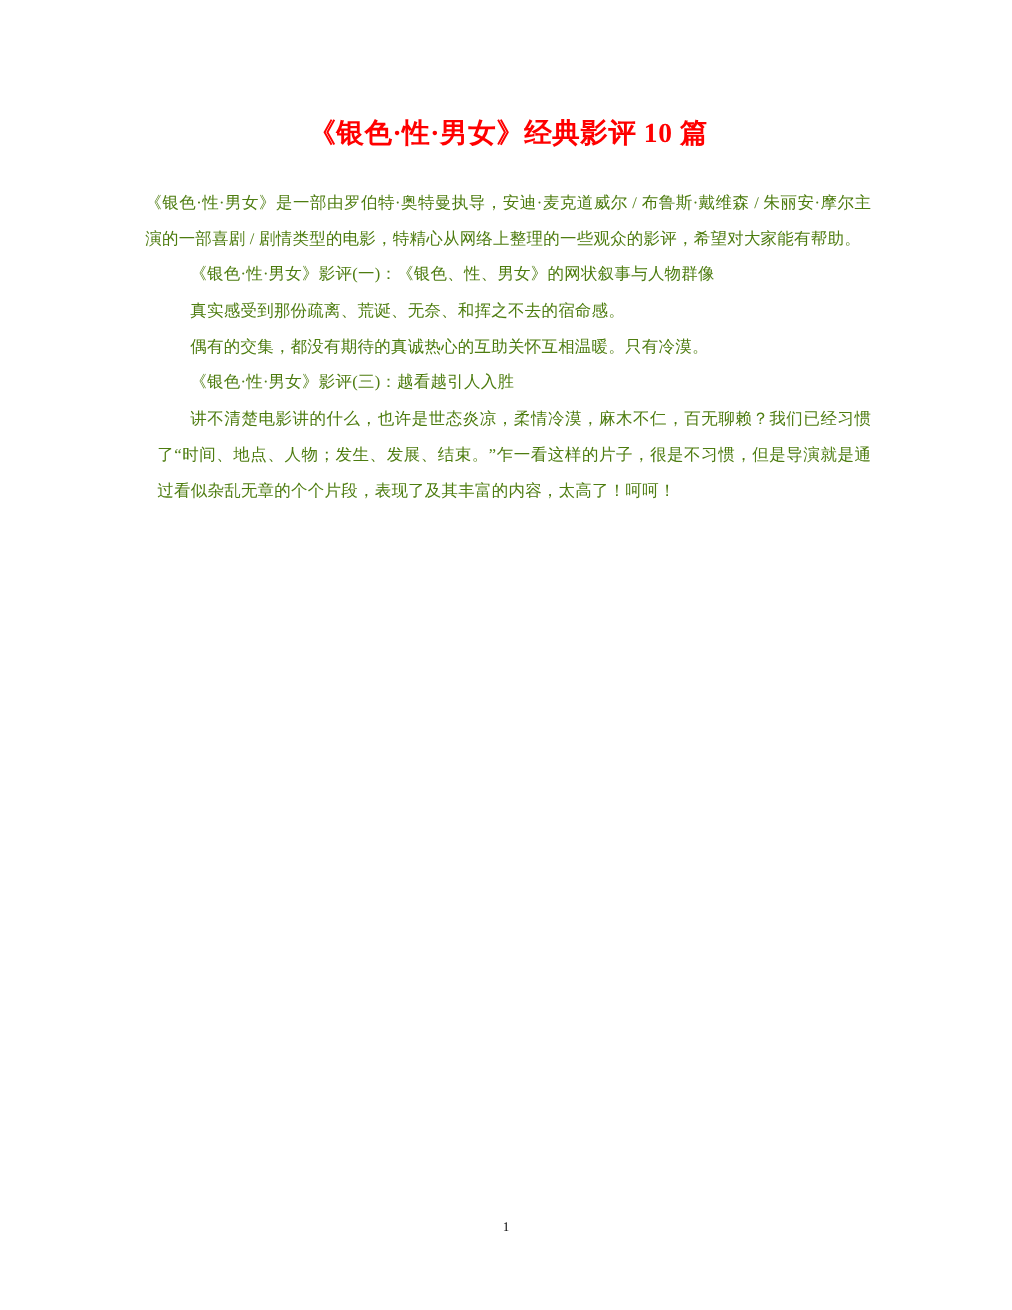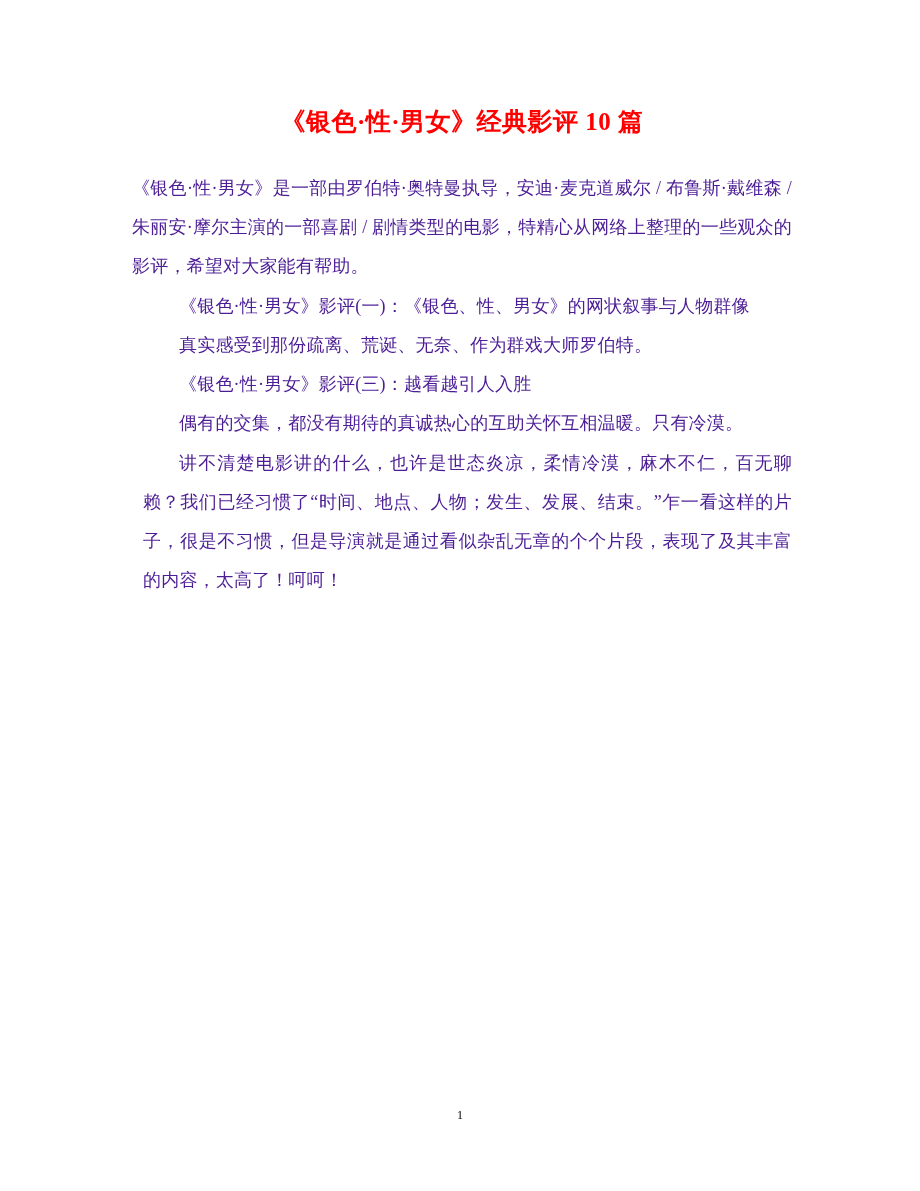--- a/index.html
+++ b/index.html
@@ -34,26 +34,26 @@
     font-size: 25px;
     font-weight: bold;
     color: #ff0000;
     text-align: center;
     letter-spacing: 0.5px;
     line-height: 1.4;
     margin: 0 0 30px 0;
     font-family: "Liberation Serif", "DejaVu Serif", serif;
   }
   .para {
-    font-size: 18px;
+    font-size: 15px;
     line-height: 2.18;
     text-align: justify;
     text-justify: inter-ideograph;
     margin: 0;
-    color: #4c1d95;
+    color: #4d7c0f;
     letter-spacing: 0.2px;
   }
   .indent {
     text-indent: 2em;
     margin-left: 11px;
   }
   .page-number {
     position: absolute;
     left: 0;
     right: 0;
@@ -66,20 +66,20 @@
 </style>
 </head>
 <body>
 
 <div class="page">
   <div class="content">
     <h1 class="doc-title">《银色·性·男女》经典影评 10 篇</h1>
 
     <p class="para">《银色·性·男女》是一部由罗伯特·奥特曼执导，安迪·麦克道威尔 / 布鲁斯·戴维森 / 朱丽安·摩尔主演的一部喜剧 / 剧情类型的电影，特精心从网络上整理的一些观众的影评，希望对大家能有帮助。</p>
     <p class="para indent">《银色·性·男女》影评(一)：《银色、性、男女》的网状叙事与人物群像</p>
-    <p class="para indent">真实感受到那份疏离、荒诞、无奈、作为群戏大师罗伯特。</p>
+    <p class="para indent">真实感受到那份疏离、荒诞、无奈、和挥之不去的宿命感。</p>
+    <p class="para indent">偶有的交集，都没有期待的真诚热心的互助关怀互相温暖。只有冷漠。</p>
     <p class="para indent">《银色·性·男女》影评(三)：越看越引人入胜</p>
-    <p class="para indent">偶有的交集，都没有期待的真诚热心的互助关怀互相温暖。只有冷漠。</p>
     <p class="para indent">讲不清楚电影讲的什么，也许是世态炎凉，柔情冷漠，麻木不仁，百无聊赖？我们已经习惯了“时间、地点、人物；发生、发展、结束。”乍一看这样的片子，很是不习惯，但是导演就是通过看似杂乱无章的个个片段，表现了及其丰富的内容，太高了！呵呵！</p>
   </div>
 
   <div class="page-number">1</div>
 </div>
 
 </body></html>

